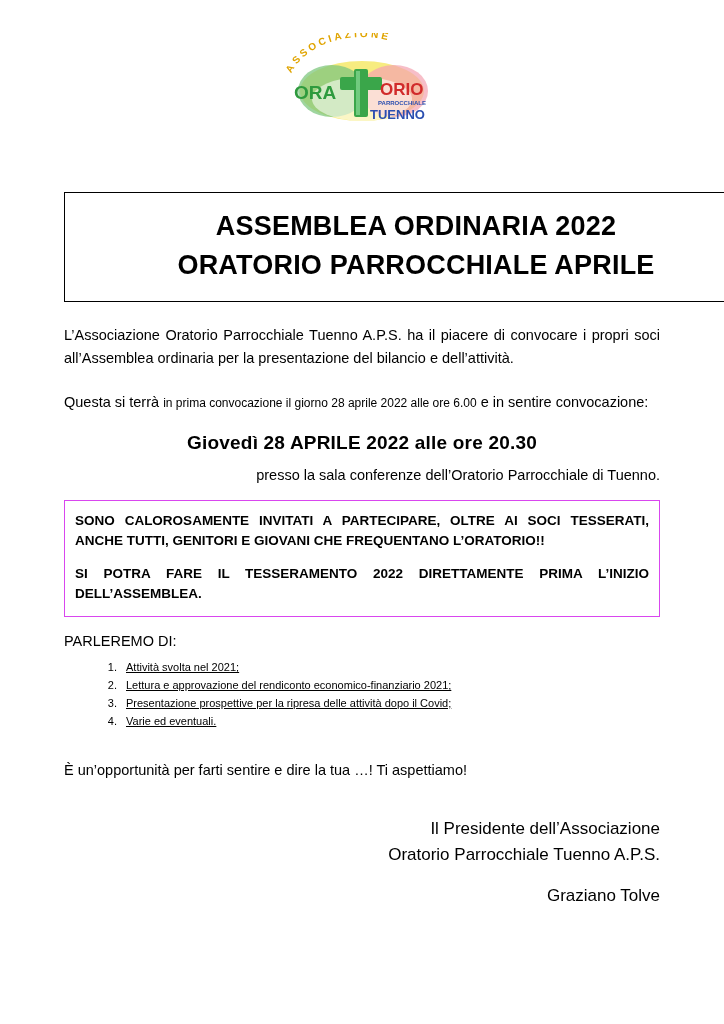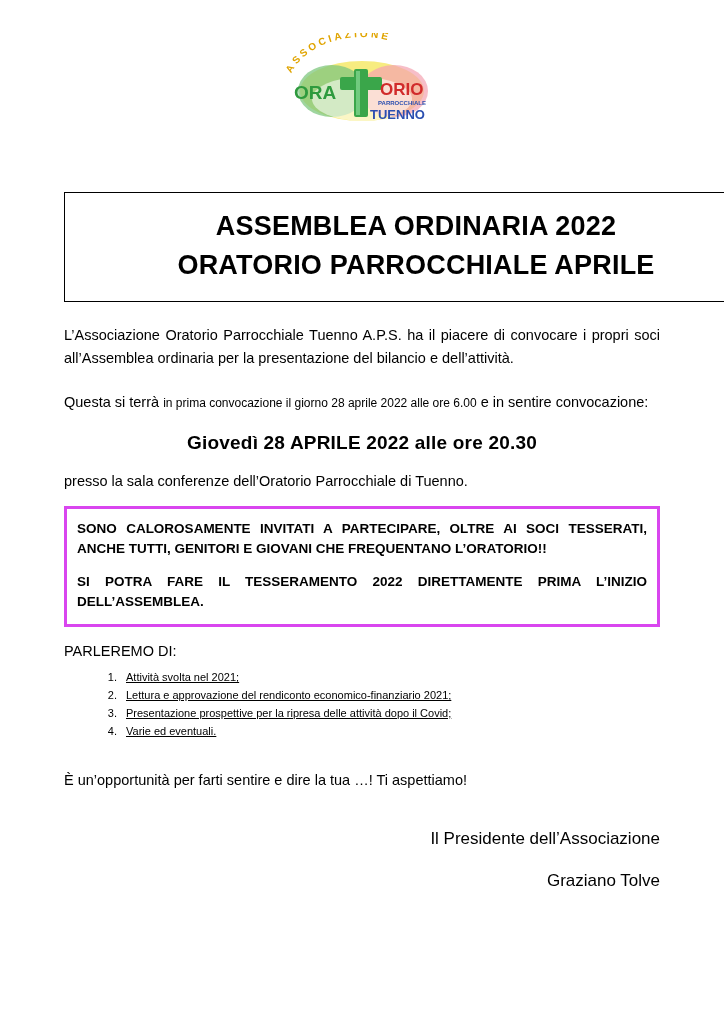--- a/index.html
+++ b/index.html
@@ -66,27 +66,27 @@
     font-size: 12px;
   }
   .date-line {
     text-align: center;
     font-size: 19px;
     font-weight: bold;
     margin-top: 18px;
     letter-spacing: 0.2px;
   }
   .para.venue {
-    margin-top: 16px;
-    text-align: left;
+    margin-top: 10px;
+    text-align: right;
   }
 
   
   .notice-box {
-    border: 3px solid #d946ef;
+    border: 1px solid #d946ef;
     margin-top: 14px;
     padding: 10px 10px 12px 10px;
     box-sizing: border-box;
   }
   .notice-line {
     font-size: 13.5px;
     font-weight: bold;
     line-height: 1.5;
     text-align: justify;
   }
@@ -191,16 +191,17 @@
     <li>Attività svolta nel 2021;</li>
     <li>Lettura e approvazione del rendiconto economico-finanziario 2021;</li>
     <li>Presentazione prospettive per la ripresa delle attività dopo il Covid;</li>
     <li>Varie ed eventuali.</li>
   </ol>
 
   <div class="closing">È un’opportunità per farti sentire e dire la tua …!  Ti aspettiamo!</div>
 
   <div class="signature">
     <div>Il Presidente dell’Associazione</div>
+    <div>Oratorio Parrocchiale Tuenno A.P.S.</div>
     <div class="name">Graziano Tolve</div>
   </div>
 
 </div>
 
 </body></html>

